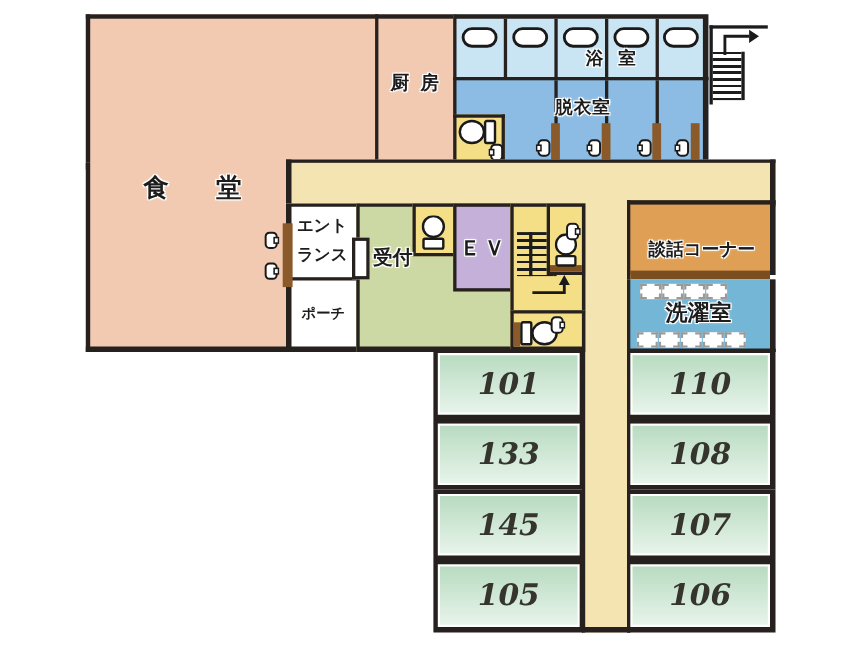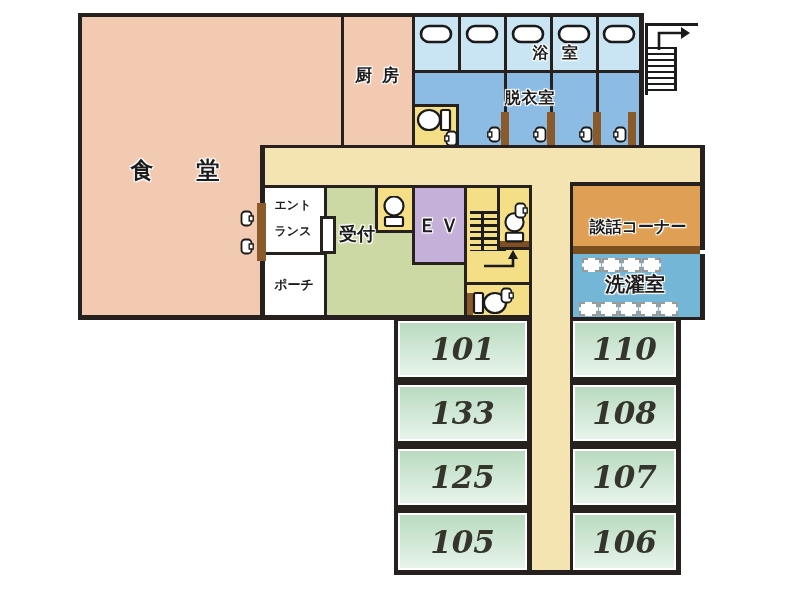--- a/index.html
+++ b/index.html
@@ -65,31 +65,31 @@
           border-top:4px solid #26211e;border-left:3px solid #26211e;border-right:5px solid #26211e;}
   .lounge-band{left:573px;top:246px;width:127px;height:8px;background:#7a4e1e;}
   .laundry{left:570px;top:254px;width:135px;height:66px;background:#74b6d6;
            border-left:3px solid #26211e;border-right:5px solid #26211e;border-bottom:3px solid #26211e;}
   .washer{position:absolute;width:19px;height:14px;background:#fff;border:2px dashed #9a9a9a;box-sizing:border-box;}
   
   .groom{background:linear-gradient(to bottom,#b7dabf,#e9f5ec);
          border:4px solid #26211e;box-shadow:inset 0 0 0 2px #ffffff;
          display:flex;align-items:center;justify-content:center;
          font-family:"DejaVu Serif","Liberation Serif",serif;font-style:italic;font-weight:bold;
-         font-size:31px;color:#35352e;text-align:right;}
+         font-size:27px;color:#35352e;text-align:right;}
   .gl{left:394px;width:136px;border-right:3px solid #26211e;}
-  .gr{left:570px;width:111px;border-left:3px solid #26211e;border-right:5px solid #26211e;}
+  .gr{left:570px;width:135px;border-left:3px solid #26211e;border-right:5px solid #26211e;}
   .row1{top:317px;height:64px;} .row2{top:381px;height:64px;} .row3{top:445px;height:64px;}
   .row4{top:509px;height:66px;border-bottom:5px solid #26211e;}
   
   .l-dining{left:120px;top:155px;width:120px;font-size:23px;letter-spacing:10px;}
   .l-kitchen{left:344px;top:64px;width:68px;font-size:17px;letter-spacing:2px;}
   .l-bath{left:478px;top:43px;width:104px;font-size:16px;letter-spacing:4px;text-align:right;}
   .l-dress{left:488px;top:88px;width:84px;font-size:16px;letter-spacing:1px;}
-  .l-ent{left:264px;top:192px;width:58px;font-size:12px;line-height:26px;}
+  .l-ent{left:264px;top:192px;width:58px;font-size:15px;line-height:26px;}
   .l-porch{left:263px;top:276px;width:62px;font-size:13px;}
   .l-recep{left:334px;top:222px;width:46px;font-size:18px;}
   .l-office{left:340px;top:271px;width:96px;font-size:18px;letter-spacing:1px;}
   .l-ev{left:415px;top:213px;width:50px;font-size:19px;letter-spacing:3px;}
   .l-lounge{left:572px;top:205px;width:132px;font-size:16px;margin-top:12px;}
   .l-laundry{left:595px;top:271px;width:80px;font-size:20px;}
 </style>
 </head>
 <body>
 
@@ -233,21 +233,21 @@
     <div class="washer" style="left:69px;top:4px"></div>
     <div class="washer" style="left:6px;top:48px"></div>
     <div class="washer" style="left:26px;top:48px"></div>
     <div class="washer" style="left:46px;top:48px"></div>
     <div class="washer" style="left:66px;top:48px"></div>
     <div class="washer" style="left:86px;top:48px"></div>
   </div>
 
   <div class="r groom gl row1">101</div>
   <div class="r groom gl row2">133</div>
-  <div class="r groom gl row3">125</div>
+  <div class="r groom gl row3">145</div>
   <div class="r groom gl row4">105</div>
   <div class="r groom gr row1">110</div>
   <div class="r groom gr row2">108</div>
   <div class="r groom gr row3">107</div>
   <div class="r groom gr row4">106</div>
 
   <div class="lbl l-dining">食　堂</div>
   <div class="lbl l-kitchen">厨 房</div>
   <div class="lbl l-bath">浴 室</div>
   <div class="lbl l-dress">脱衣室</div>

